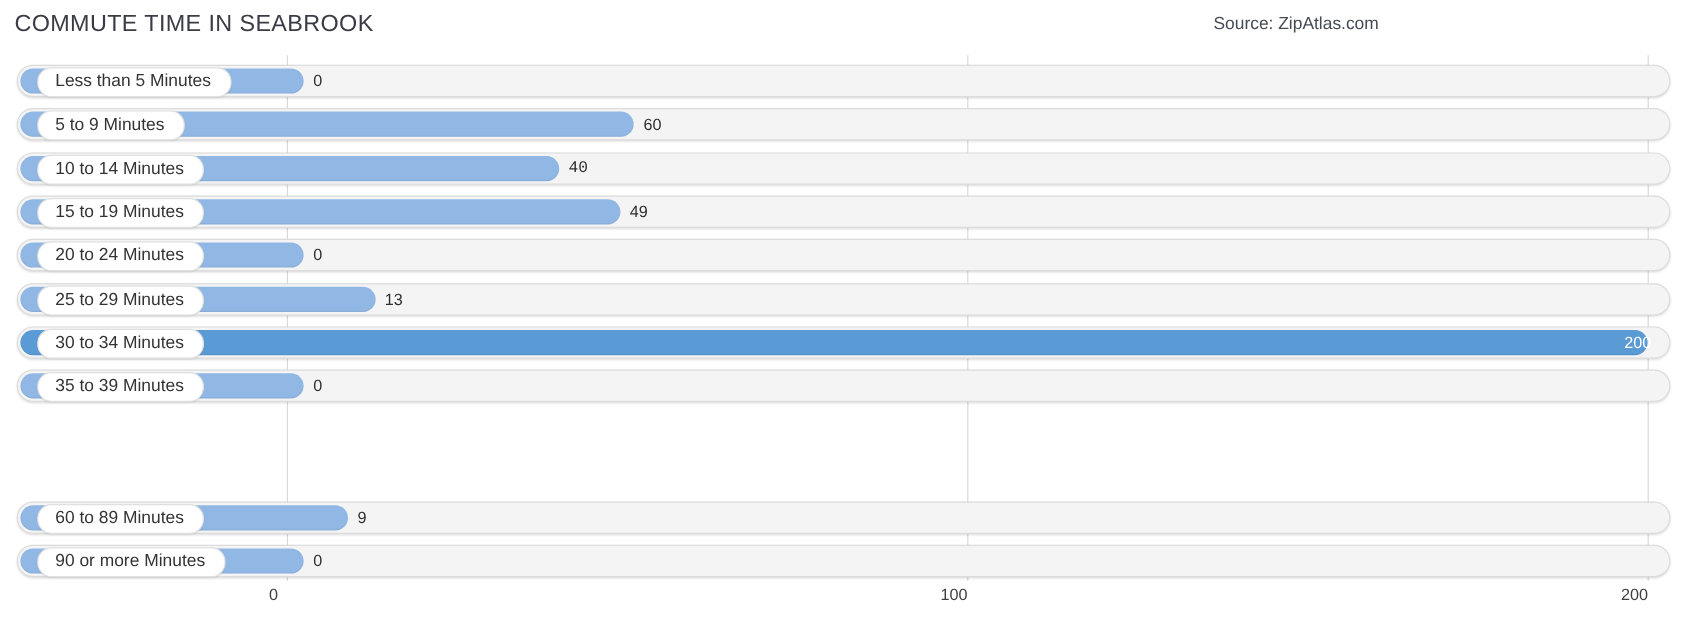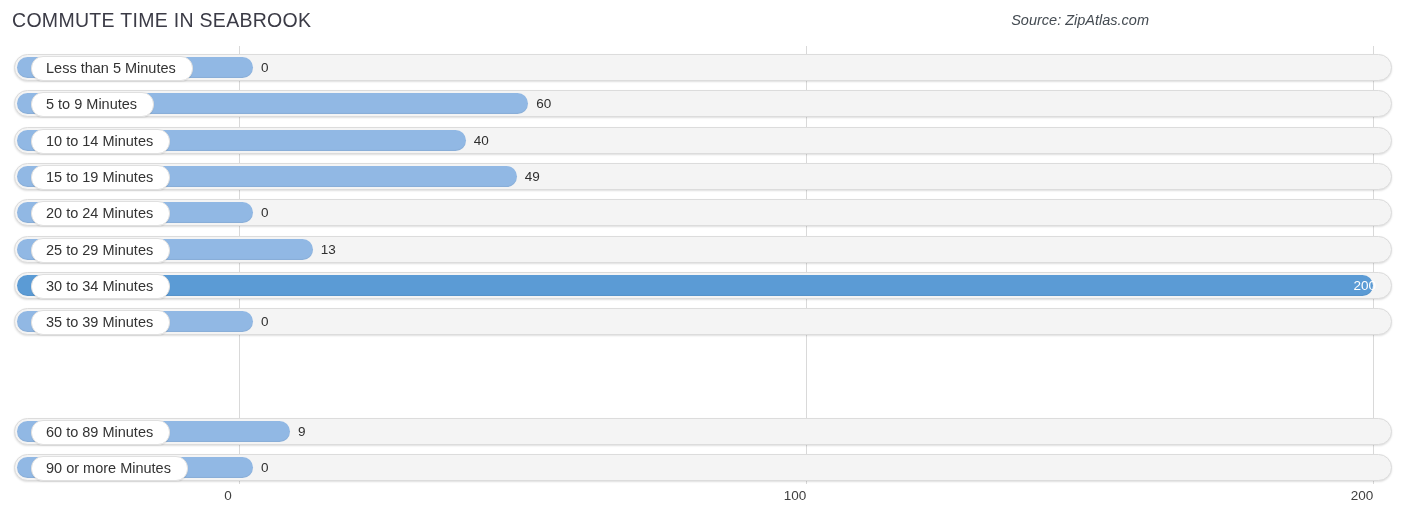--- a/index.html
+++ b/index.html
@@ -31,21 +31,20 @@
     letter-spacing: .3px;
     color: #3b3b46;
     font-weight: 400;
     white-space: nowrap;
   }
   .source {
     position: absolute;
     right: 10px;
     top: 12px;
     font-size: 14.5px;
-    font-style: italic;
     color: #444b52;
     white-space: nowrap;
   }
 
   
   .plot {
     position: absolute;
     left: 0;
     top: 44px;
     width: 1406px;
@@ -187,21 +186,21 @@
       <div class="row" style="top: 46.35px;">
         <div class="track"></div>
         <div class="bar" style="width: 511.17px;"></div>
         <div class="label-pill">5 to 9 Minutes</div>
         <div class="value-out" style="left: 522.17px;">60</div>
       </div>
       <div class="row" style="top: 82.7px;">
         <div class="track"></div>
         <div class="bar" style="width: 448.8px;"></div>
         <div class="label-pill">10 to 14 Minutes</div>
-        <div class="value-out" style="left: 459.8px;">40</div>
+        <div class="value-out" style="left: 459.8px; font-family: Liberation Mono, monospace;">40</div>
       </div>
       <div class="row" style="top: 119.05px;">
         <div class="track"></div>
         <div class="bar" style="width: 499.83px;"></div>
         <div class="label-pill">15 to 19 Minutes</div>
         <div class="value-out" style="left: 510.83px;">49</div>
       </div>
       <div class="row" style="top: 155.4px;">
         <div class="track"></div>
         <div class="bar" style="width: 236px;"></div>

